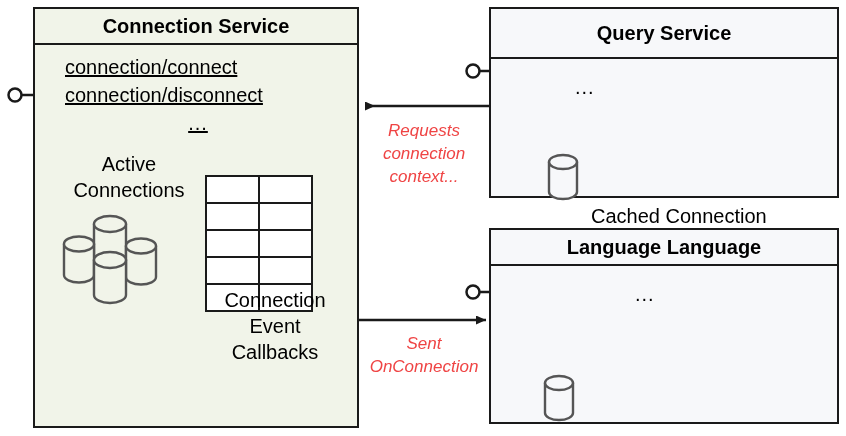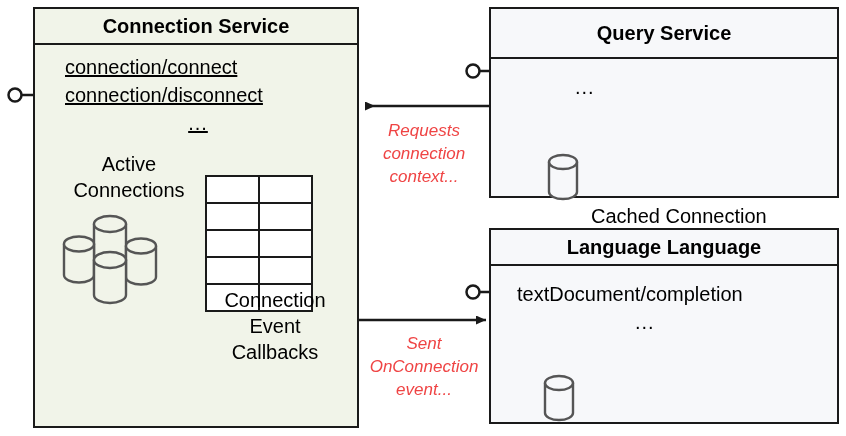--- a/index.html
+++ b/index.html
@@ -270,21 +270,20 @@
       <div class="inner-label" id="cached-connection-label">Cached Connection</div>
 
     </div>
   </div>
 
   <div class="component" id="language-service">
     <div class="title-bar">Language Language</div>
     <div class="body">
 
       <div class="op-list" id="ls-ops">
-        <div class="op-line">textDocument/completion</div>
         <div class="op-line ellipsis-line" style="text-align:left; padding-left:118px;">...</div>
       </div>
 
       <div class="icon" id="ls-cylinder-icon">
         <svg width="40" height="52" viewBox="0 0 40 52">
           <g fill="#F7F8FA" stroke="#555555" stroke-width="2.4" stroke-linejoin="round" stroke-linecap="round">
             <path d="M6,11 L6,41 a14,7 0 0 0 28,0 L34,11 z"></path>
             <ellipse cx="20" cy="11" rx="14" ry="7"></ellipse>
           </g>
         </svg>
@@ -298,16 +297,15 @@
 
   <div class="edge-label" id="requests-label">
     <div>Requests</div>
     <div>connection</div>
     <div>context...</div>
   </div>
 
   <div class="edge-label" id="sent-label">
     <div>Sent</div>
     <div>OnConnection</div>
-    <div>event...</div>
   </div>
 
 </div>
 
 </body></html>

